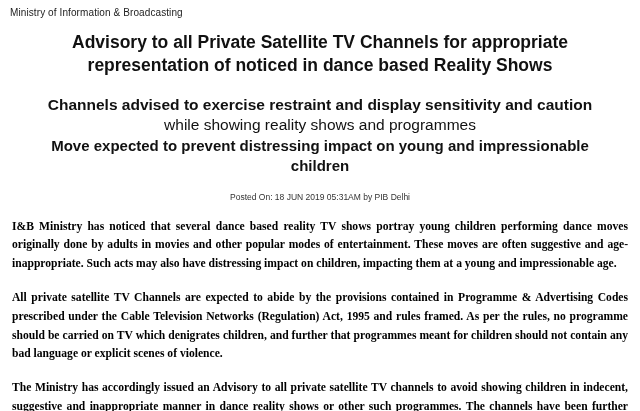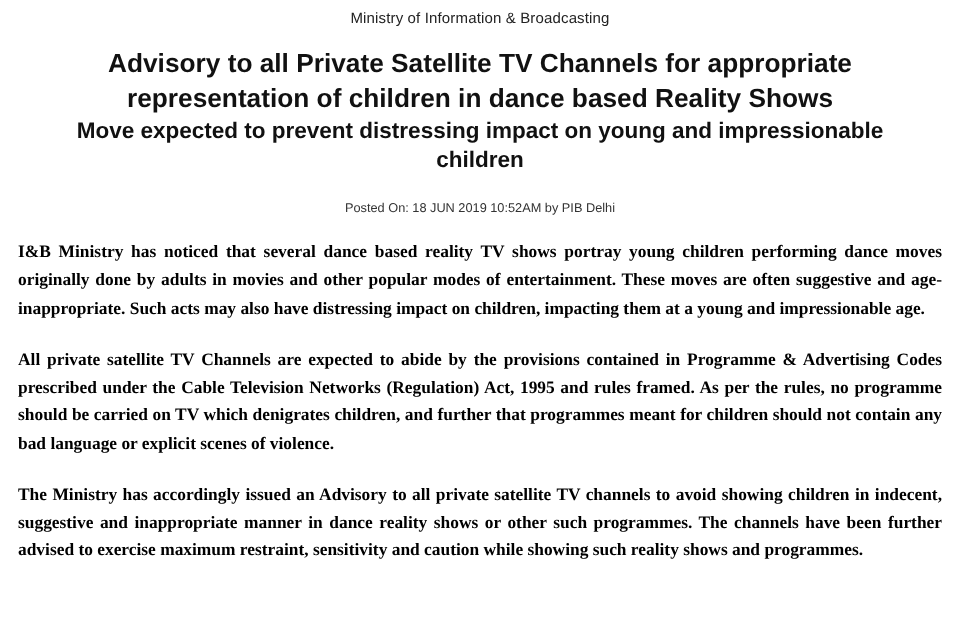--- a/index.html
+++ b/index.html
@@ -15,21 +15,21 @@
     overflow: hidden;
   }
   .page {
     width: 640px;
     height: 411px;
     position: relative;
     box-sizing: border-box;
     padding: 0 10px;
   }
   .ministry {
-    text-align: center;
+    text-align: left;
     font-family: "Liberation Sans", sans-serif;
     font-size: 10px;
     color: #222222;
     margin-top: 7px;
     letter-spacing: 0.1px;
   }
   .headline {
     text-align: center;
     font-family: "Liberation Sans", sans-serif;
     font-weight: bold;
@@ -74,26 +74,27 @@
     font-weight: bold;
   }
 </style>
 </head>
 <body>
 
 <div class="page">
 
   <div class="ministry">Ministry of Information &amp; Broadcasting</div>
 
-  <div class="headline h1">Advisory to all Private Satellite TV Channels for appropriate representation of children in dance based Reality Shows</div>
+  <div class="headline h1">Advisory to all Private Satellite TV Channels for appropriate representation of noticed in dance based Reality Shows</div>
 
+  <div class="headline h2"><span>Channels advised to exercise restraint and display sensitivity and caution </span><span class="light">while showing reality shows and programmes</span></div>
 
   <div class="headline h3">Move expected to prevent distressing impact on young and impressionable children</div>
 
-  <div class="posted">Posted On: 18 JUN 2019 10:52AM by PIB Delhi</div>
+  <div class="posted">Posted On: 18 JUN 2019 05:31AM by PIB Delhi</div>
 
   <div class="body-text">
     <p>I&amp;B Ministry has noticed that several dance based reality TV shows portray young children performing dance moves originally done by adults in movies and other popular modes of entertainment. These moves are often suggestive and age-inappropriate. Such acts may also have distressing impact on children, impacting them at a young and impressionable age.</p>
     <p>All private satellite TV Channels are expected to abide by the provisions contained in Programme &amp; Advertising Codes prescribed under the Cable Television Networks (Regulation) Act, 1995 and rules framed. As per the rules, no programme should be carried on TV which denigrates children, and further that programmes meant for children should not contain any bad language or explicit scenes of violence.</p>
     <p>The Ministry has accordingly issued an Advisory to all private satellite TV channels to avoid showing children in indecent, suggestive and inappropriate manner in dance reality shows or other such programmes. The channels have been further advised to exercise maximum restraint, sensitivity and caution while showing such  reality shows and programmes.</p>
   </div>
 
 </div>
 
 </body></html>

